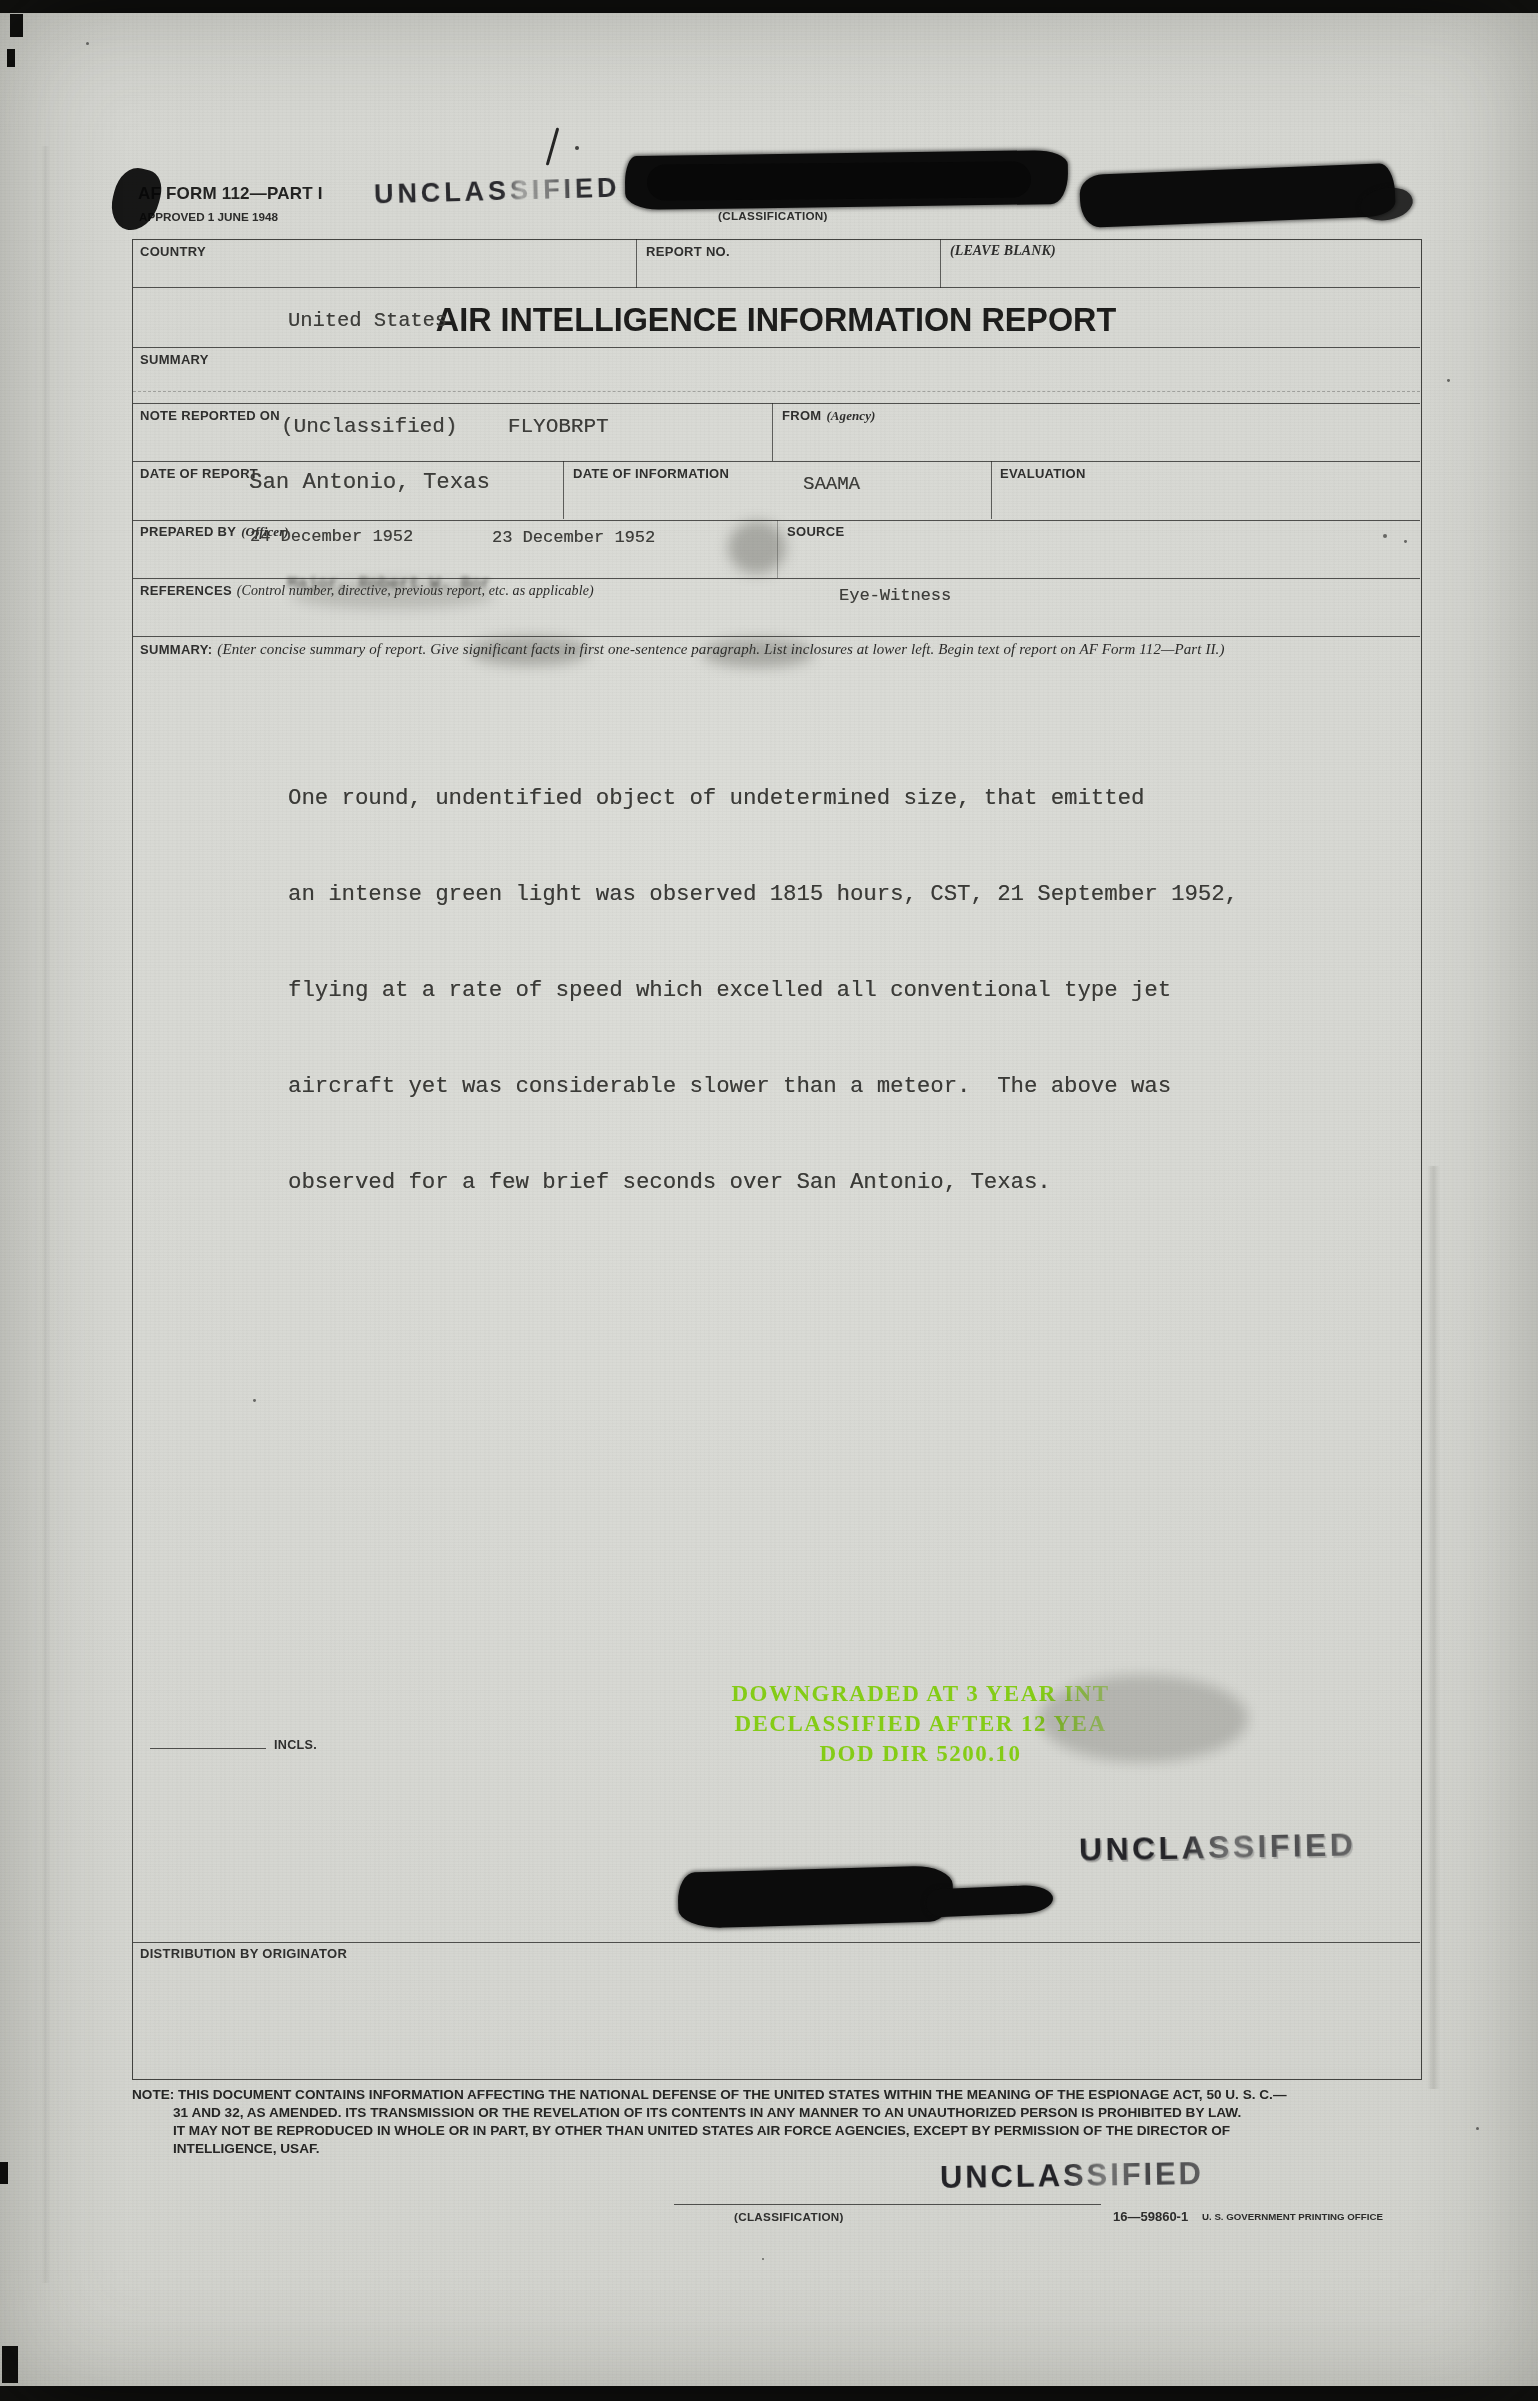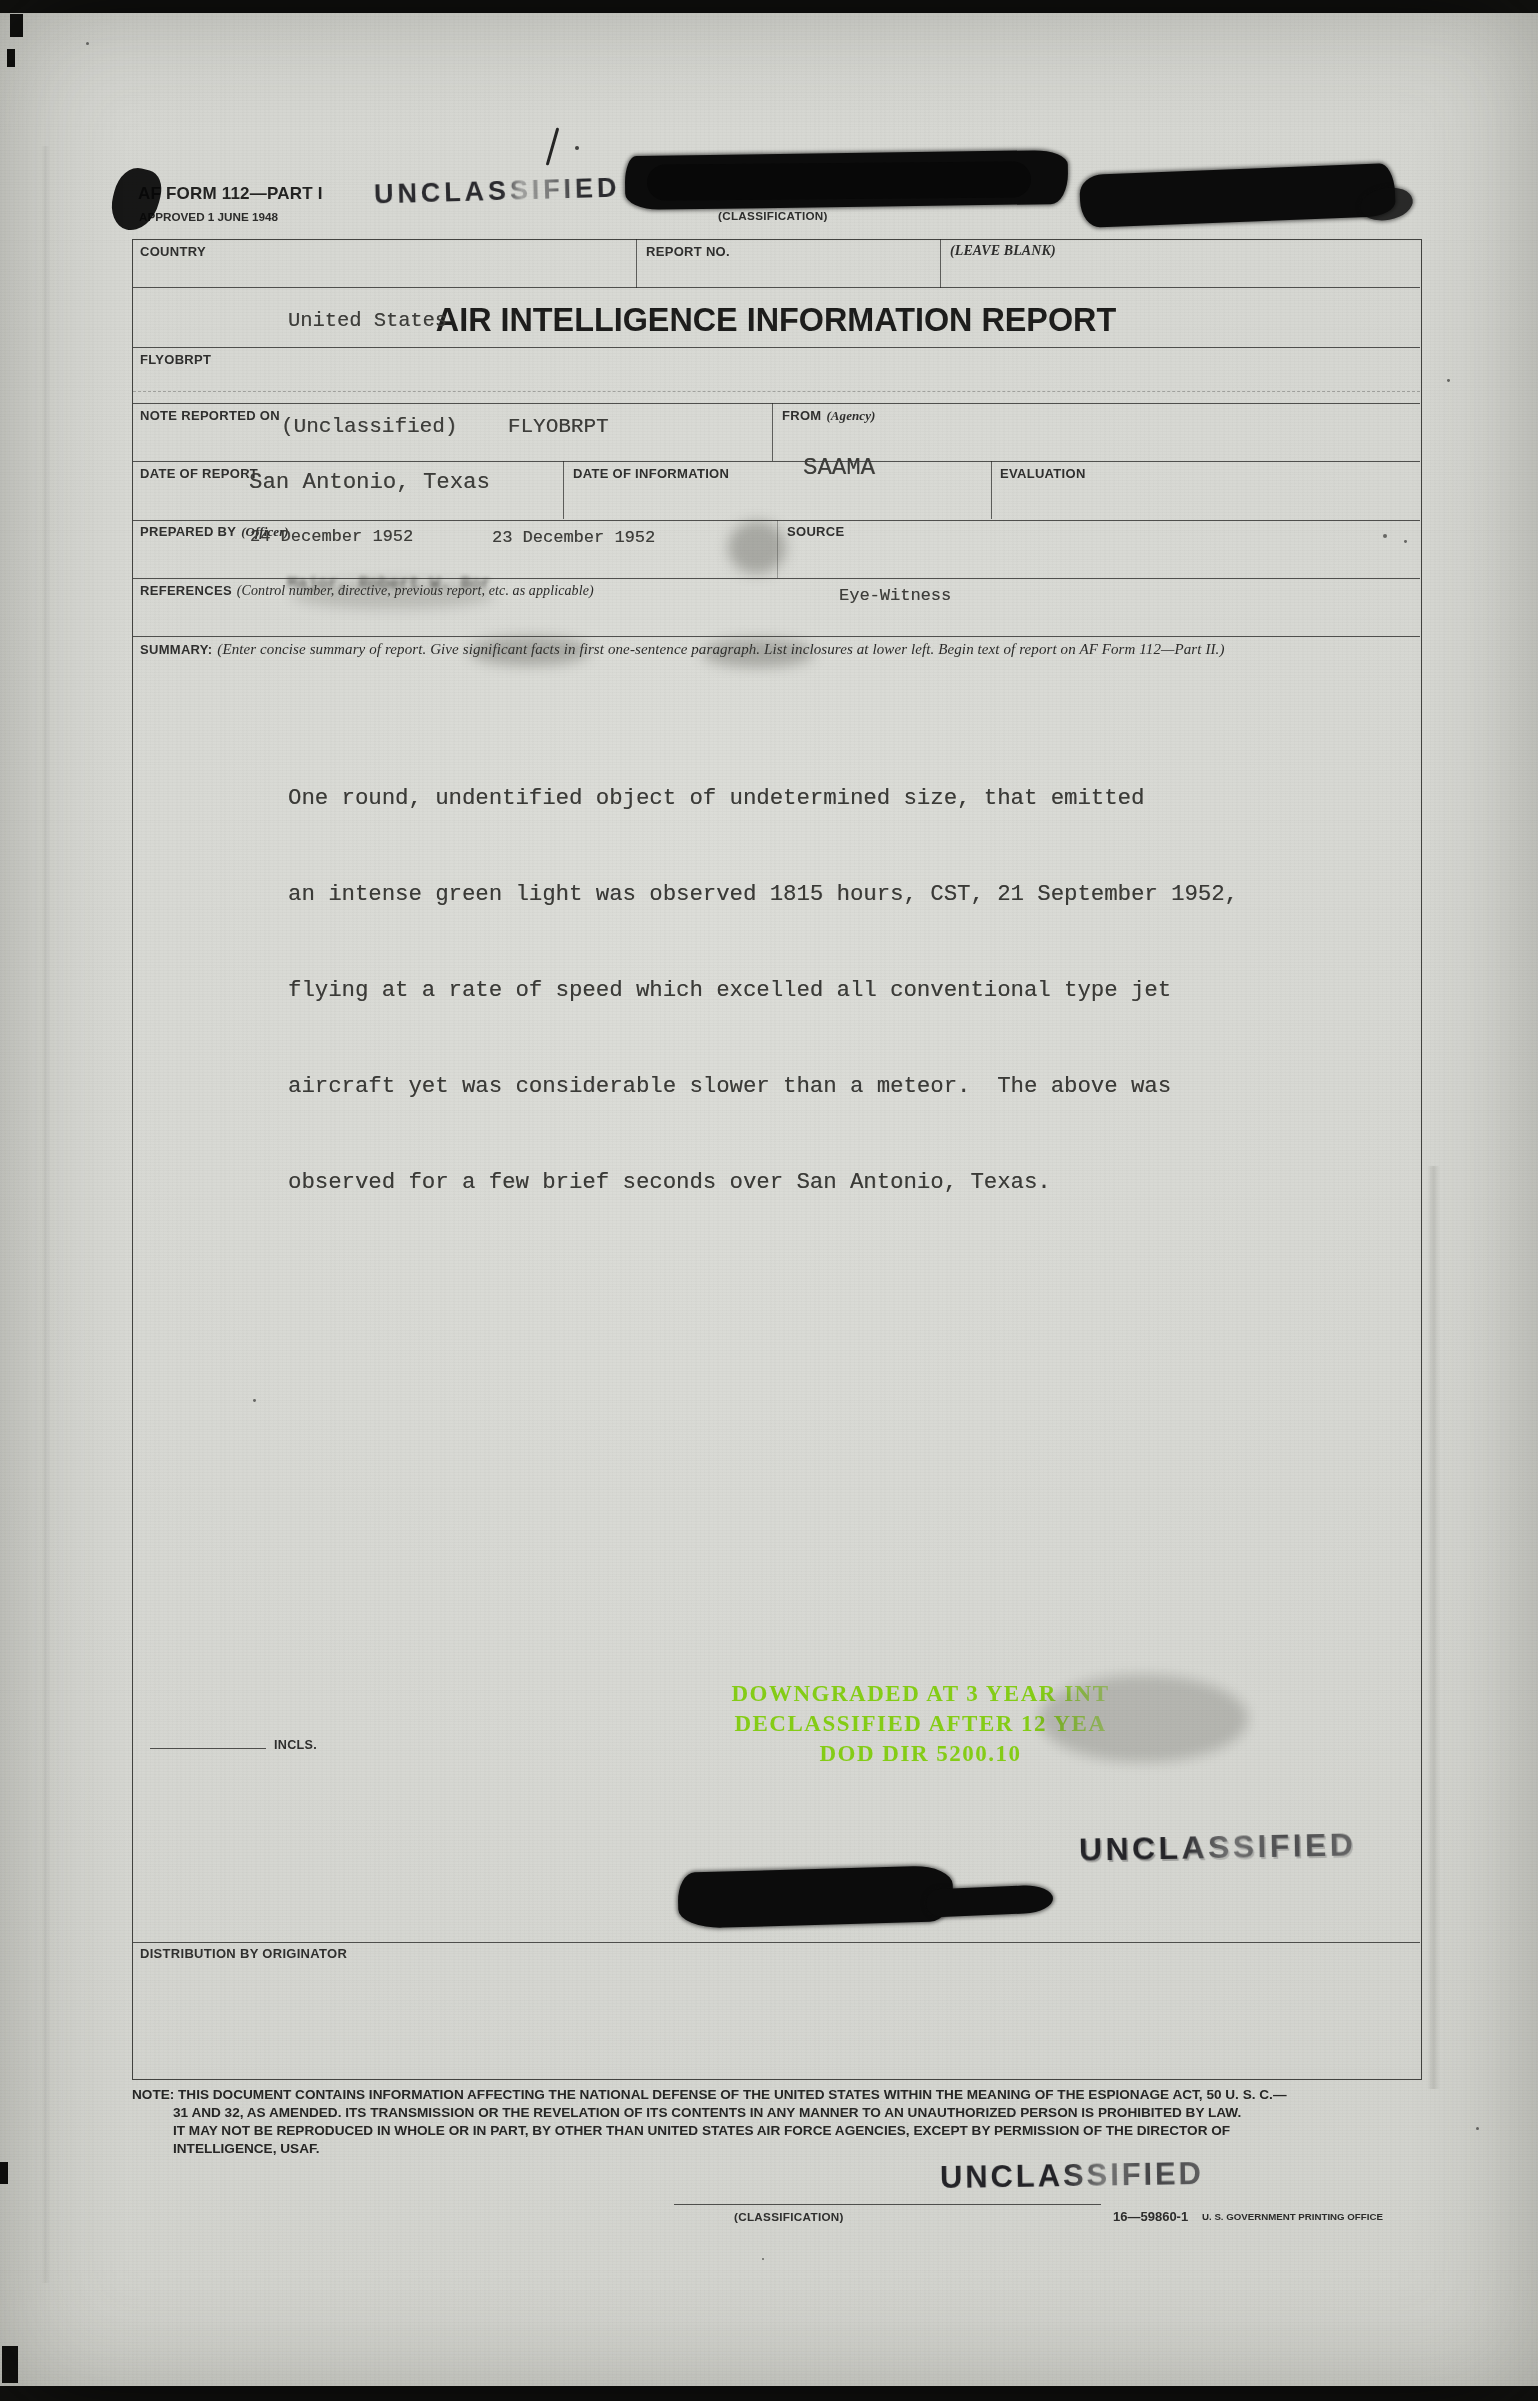--- a/index.html
+++ b/index.html
@@ -118,37 +118,37 @@
   <div class="vl" style="left:636px;top:239px;height:49px;"></div>
   <div class="lbl" style="left:646px;top:244px;">REPORT NO.</div>
   <div class="vl" style="left:940px;top:239px;height:49px;"></div>
   <div class="lbl inote" style="left:950px;top:243px;font-size:14px;">(LEAVE BLANK)</div>
   <div class="hl" style="left:133px;top:287px;width:1287px;"></div>
 
   <div class="title" style="left:132px;top:301px;width:1288px;">AIR INTELLIGENCE INFORMATION REPORT</div>
   <div class="typed" style="left:288px;top:309px;font-size:20.4px;">United States</div>
   <div class="hl" style="left:133px;top:347px;width:1287px;"></div>
 
-  <div class="lbl" style="left:140px;top:352px;">FLYOBRPT</div>
+  <div class="lbl" style="left:140px;top:352px;">SUMMARY</div>
   <div class="hl dashed" style="left:133px;top:391px;width:1287px;"></div>
   <div class="hl" style="left:133px;top:403px;width:1287px;"></div>
 
   <div class="lbl" style="left:140px;top:408px;">NOTE REPORTED ON</div>
   <div class="typed" style="left:281px;top:415px;font-size:21px;">(Unclassified)    FLYOBRPT</div>
   <div class="vl" style="left:772px;top:403px;height:58px;"></div>
   <div class="lbl" style="left:782px;top:408px;">
     <span>FROM</span><span class="inote gap">(Agency)</span>
   </div>
   <div class="hl" style="left:133px;top:461px;width:1287px;"></div>
 
   <div class="lbl" style="left:140px;top:466px;">DATE OF REPORT</div>
   <div class="typed" style="left:249px;top:469px;font-size:22.3px;">San Antonio, Texas</div>
   <div class="vl" style="left:563px;top:461px;height:58px;"></div>
   <div class="lbl" style="left:573px;top:466px;">DATE OF INFORMATION</div>
-  <div class="typed" style="left:803px;top:454px;font-size:24px;">SAAMA</div>
+  <div class="typed" style="left:803px;top:473px;font-size:19px;">SAAMA</div>
   <div class="vl" style="left:991px;top:461px;height:58px;"></div>
   <div class="lbl" style="left:1000px;top:466px;">EVALUATION</div>
   <div class="hl" style="left:133px;top:520px;width:1287px;"></div>
 
   <div class="lbl" style="left:140px;top:524px;">
     <span>PREPARED BY</span><span class="inote gap">(Officer)</span>
   </div>
   <div class="typed" style="left:250px;top:527px;">24 December 1952</div>
   <div class="typed" style="left:492px;top:528px;">23 December 1952</div>
   <div class="vl" style="left:777px;top:520px;height:58px;opacity:.5;"></div>

